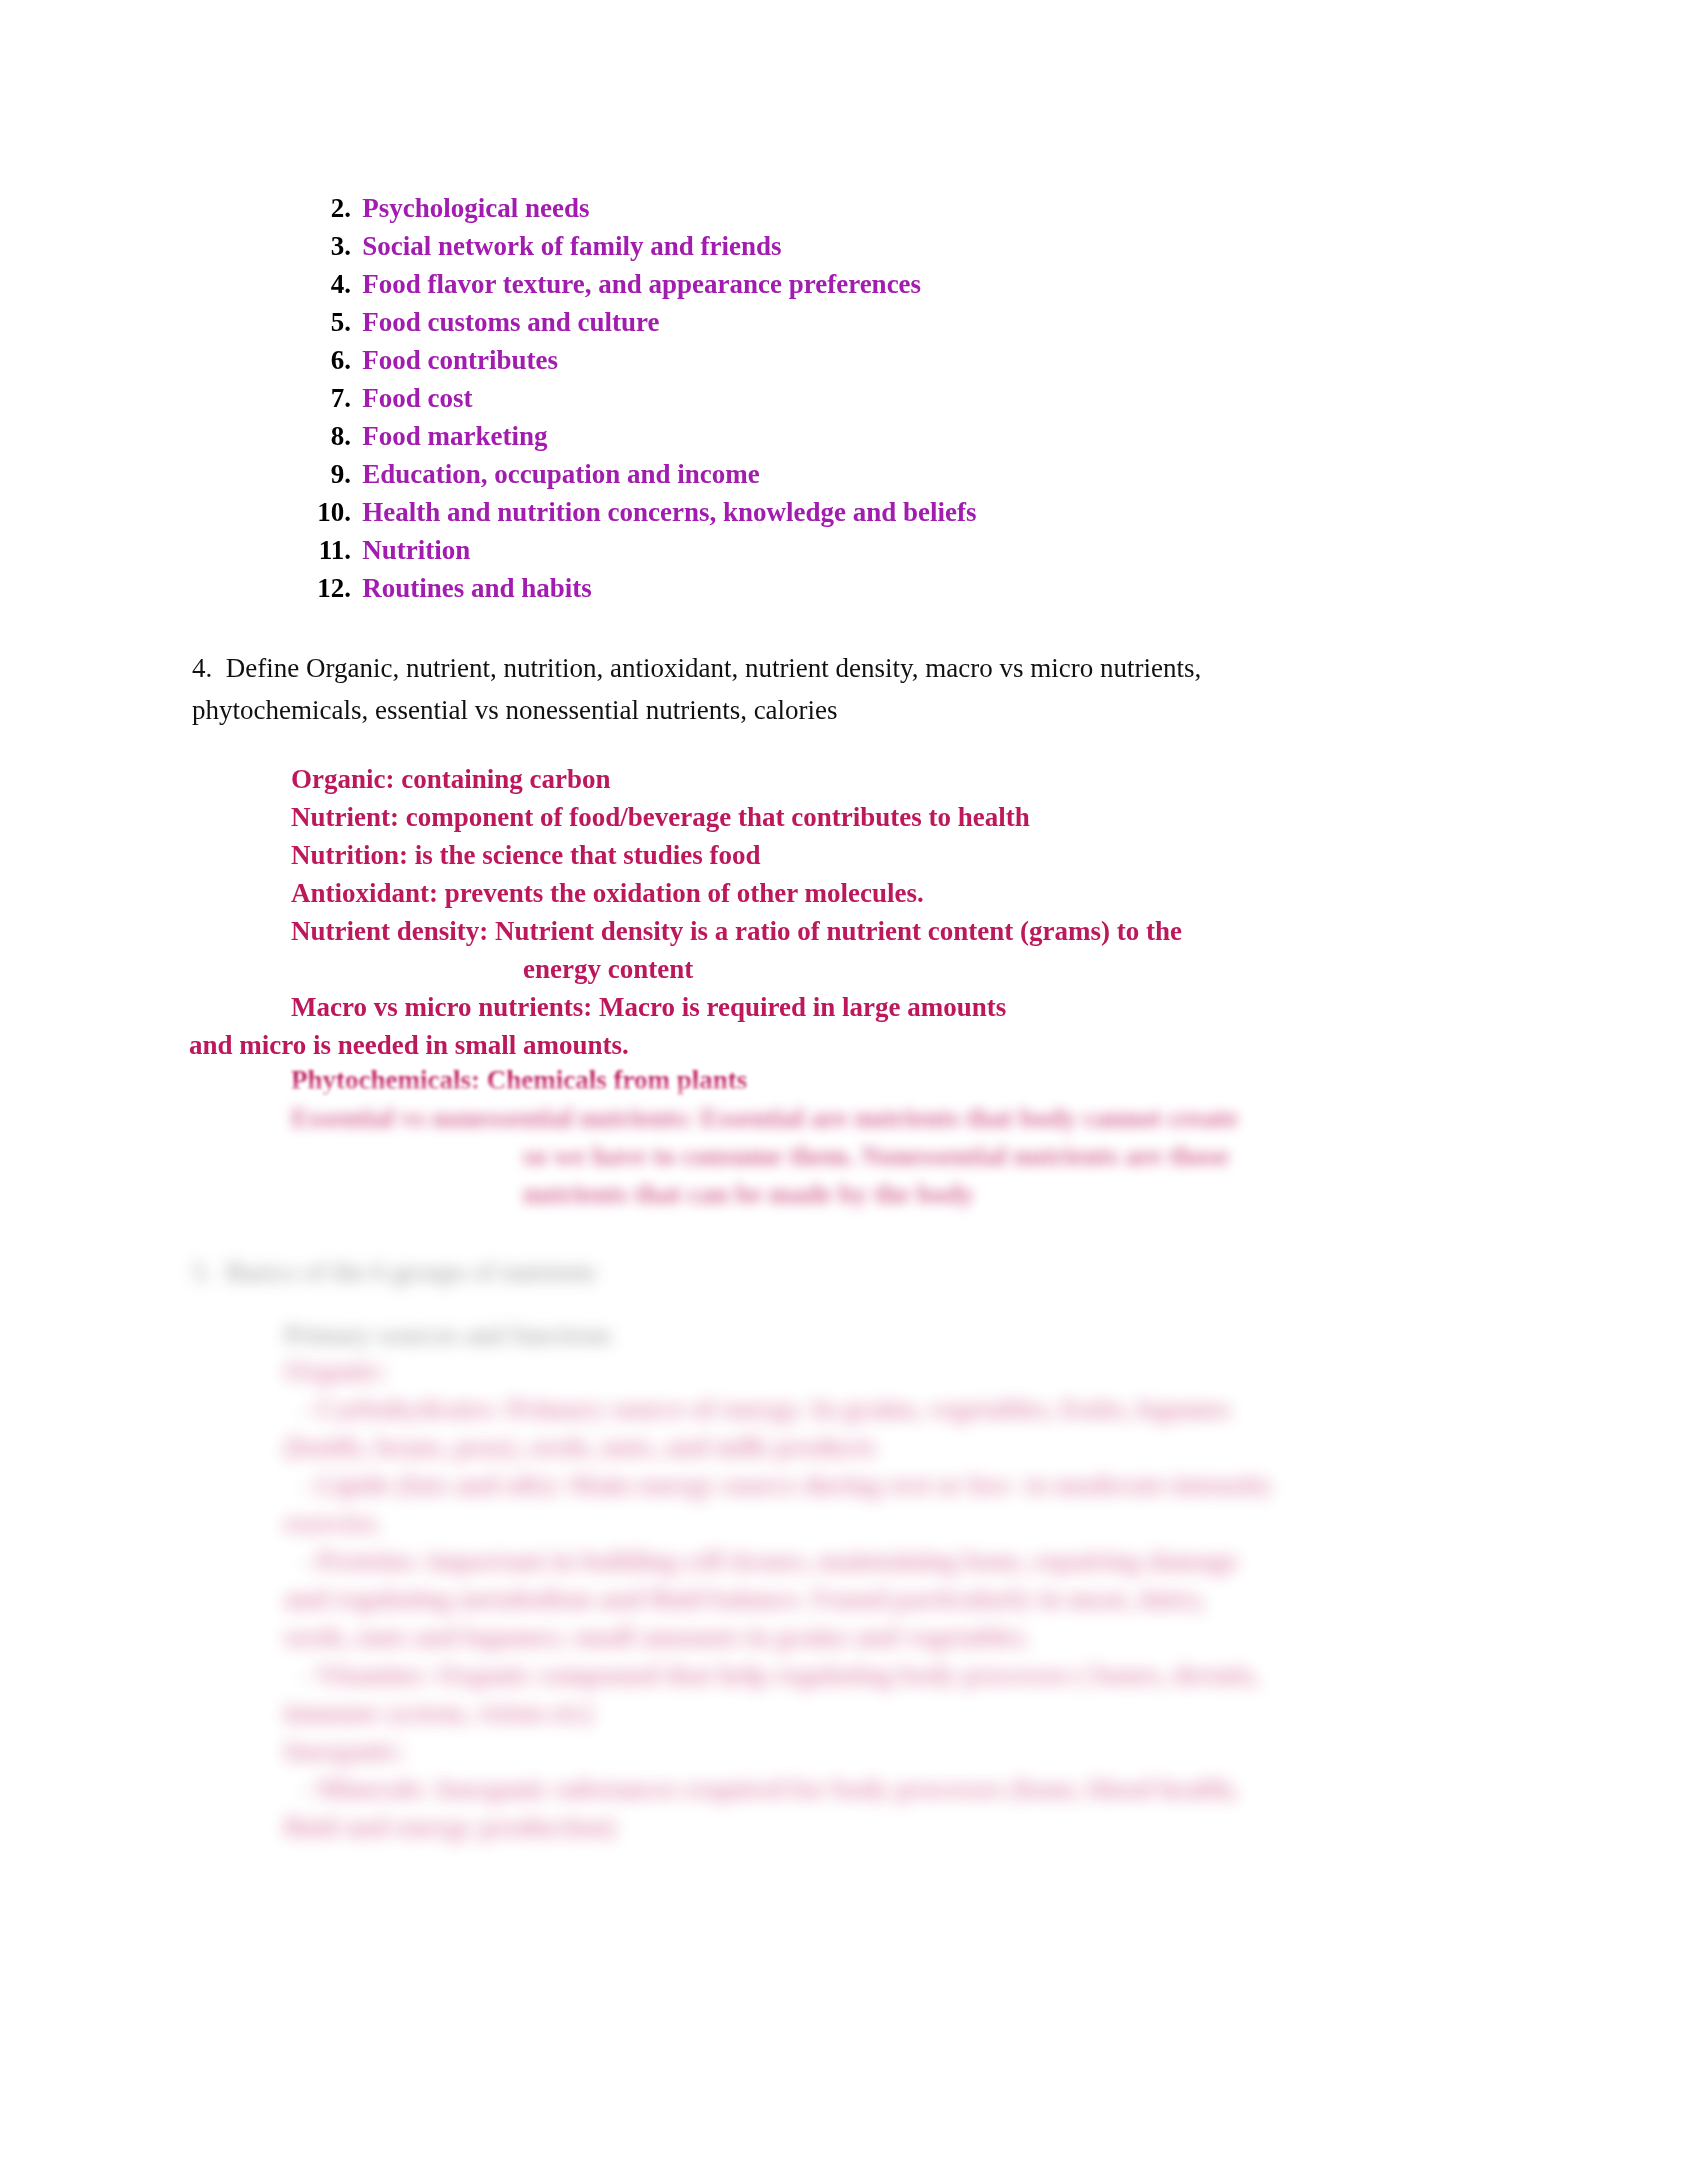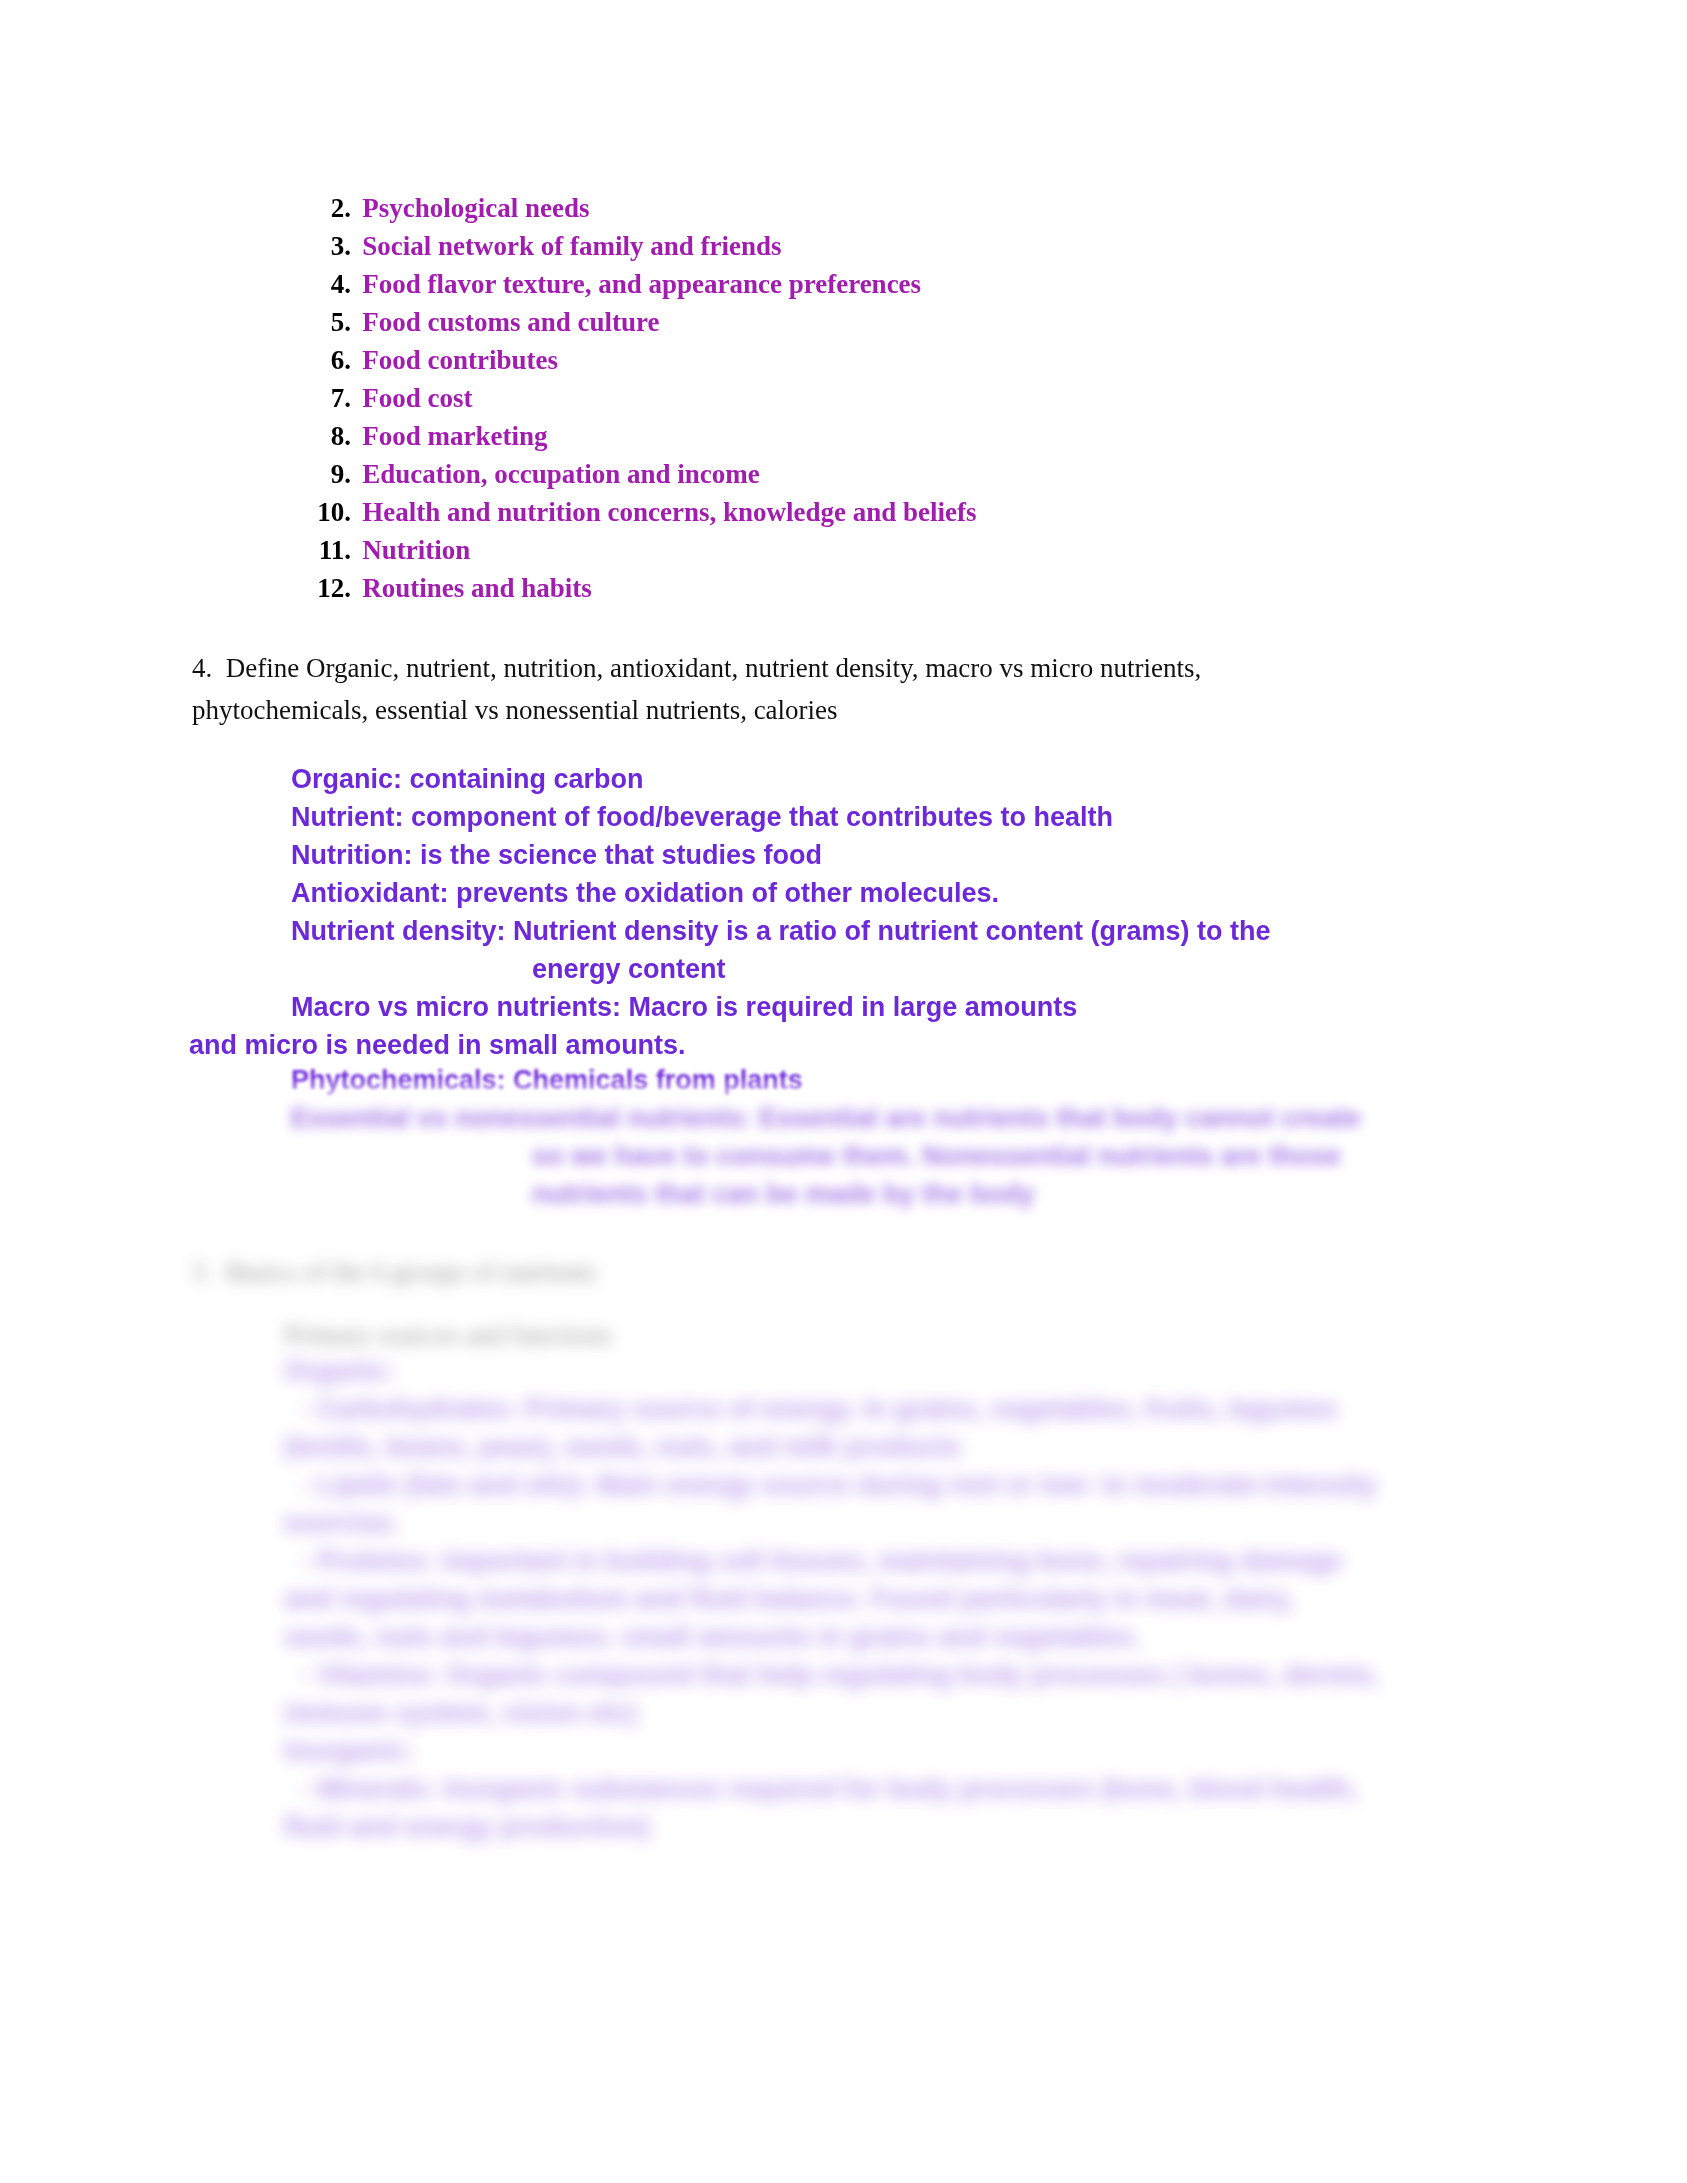--- a/index.html
+++ b/index.html
@@ -67,29 +67,29 @@
   }
 
   
   #definitions {
     position: absolute;
     left: 0;
     top: 760px;
     width: 1687px;
   }
   .def-line {
-    font-family: Liberation Sans, sans-serif;
+    font-family: Liberation Serif, serif;
     font-size: 27px;
     line-height: 38px;
     font-weight: bold;
-    color: #6d28d9;
+    color: #be185d;
     white-space: pre;
   }
   .def-line.ind-tab   { padding-left: 291px; }
-  .def-line.ind-deep  { padding-left: 523px; margin-left: 9px; }
+  .def-line.ind-deep  { padding-left: 523px; }
   .def-line.ind-flush { padding-left: 189px; }
 
   
   #fade-region {
     position: absolute;
     left: 0;
     top: 1061px;
     width: 1687px;
     height: 827px;
   }

